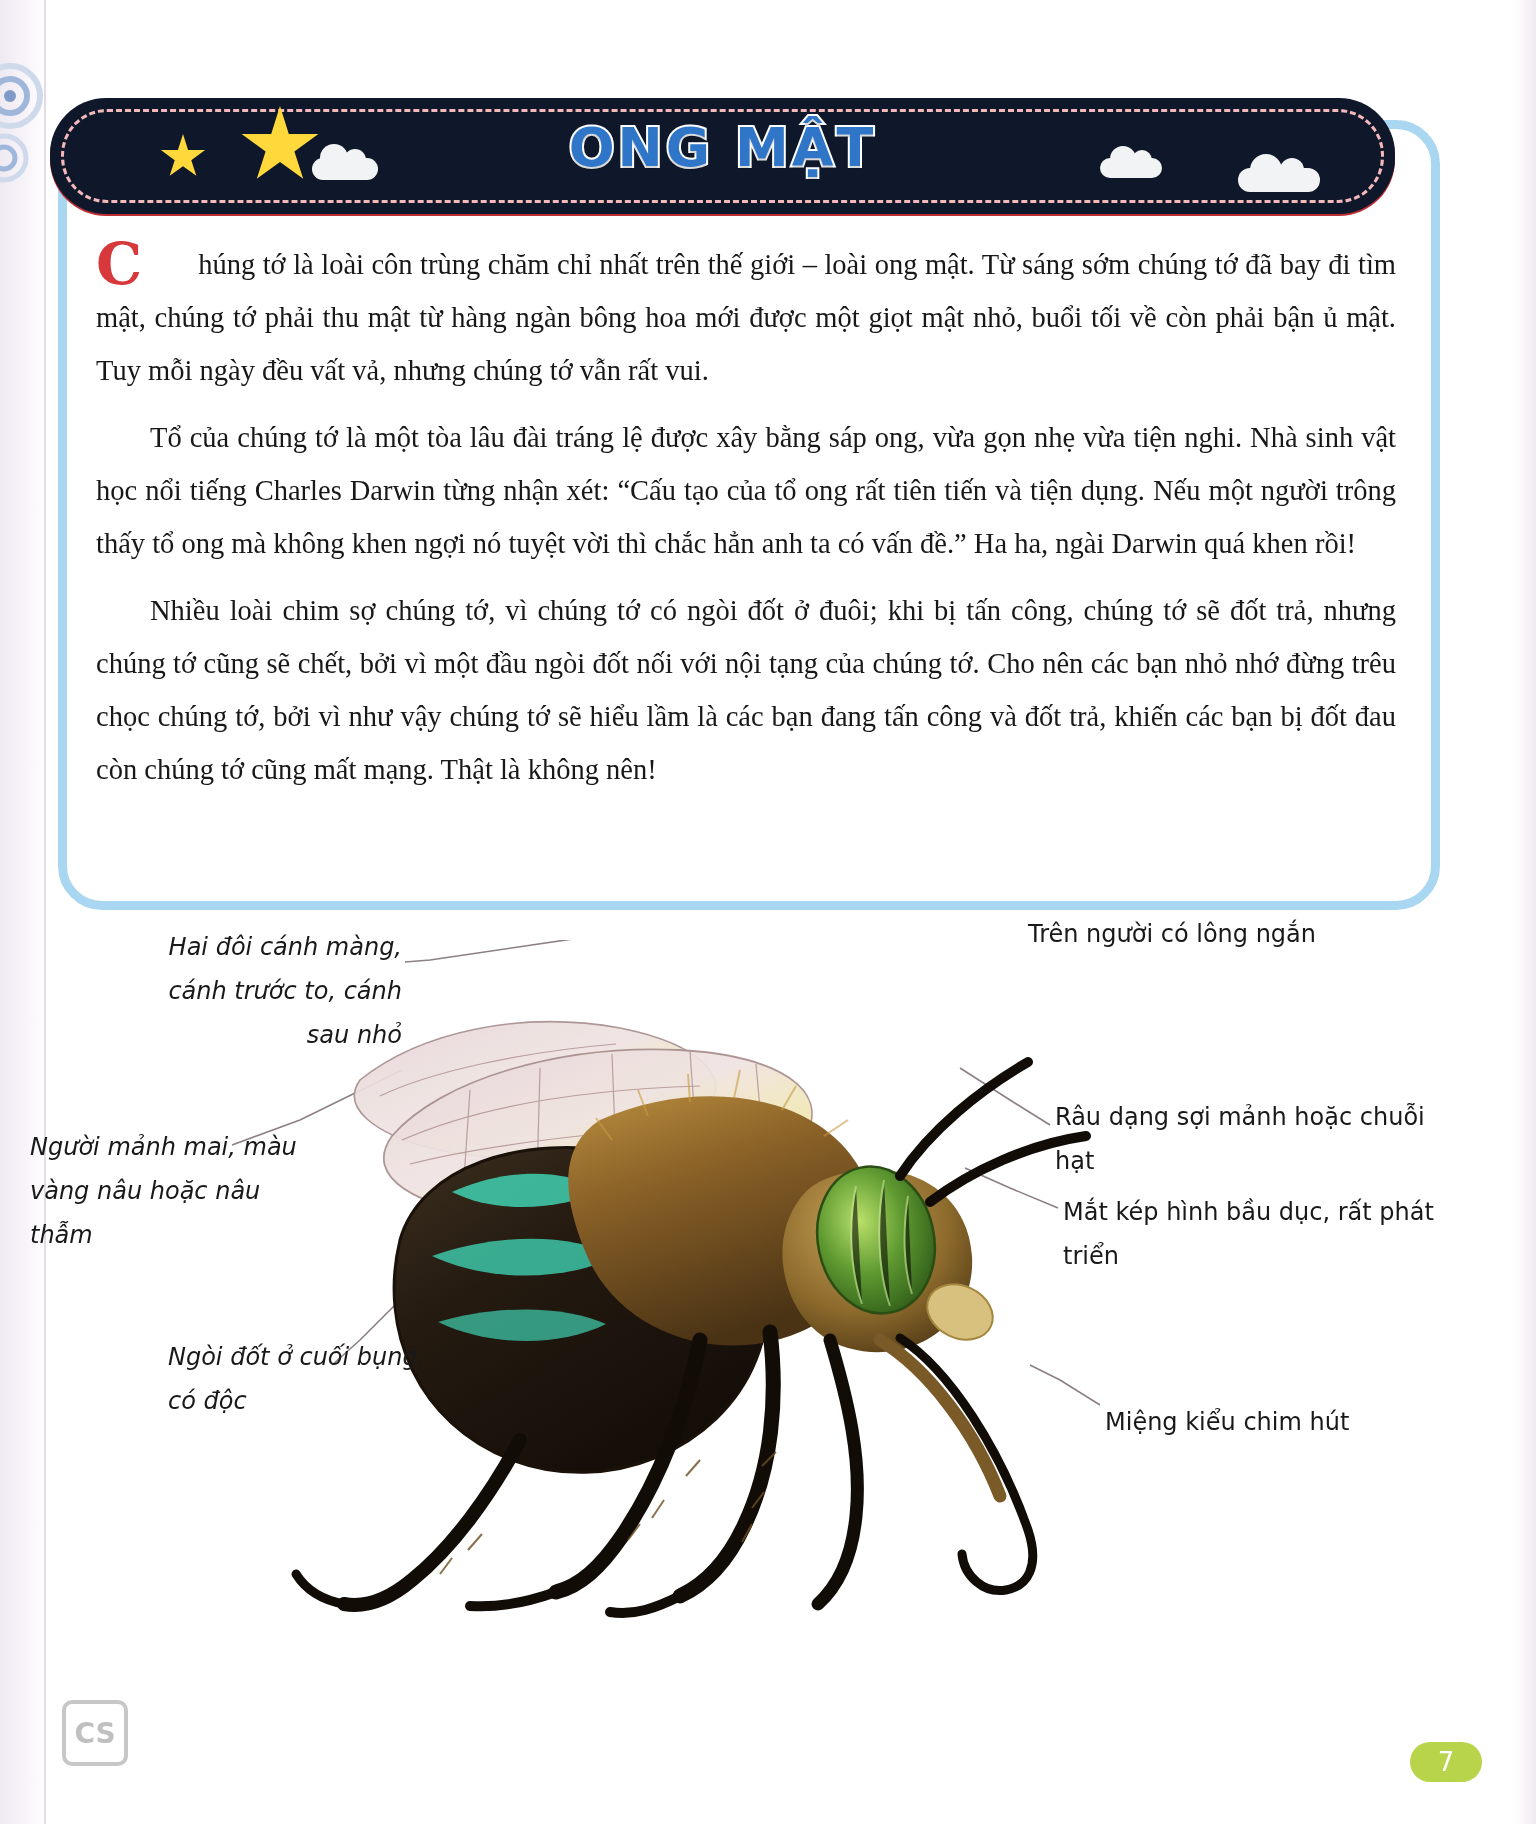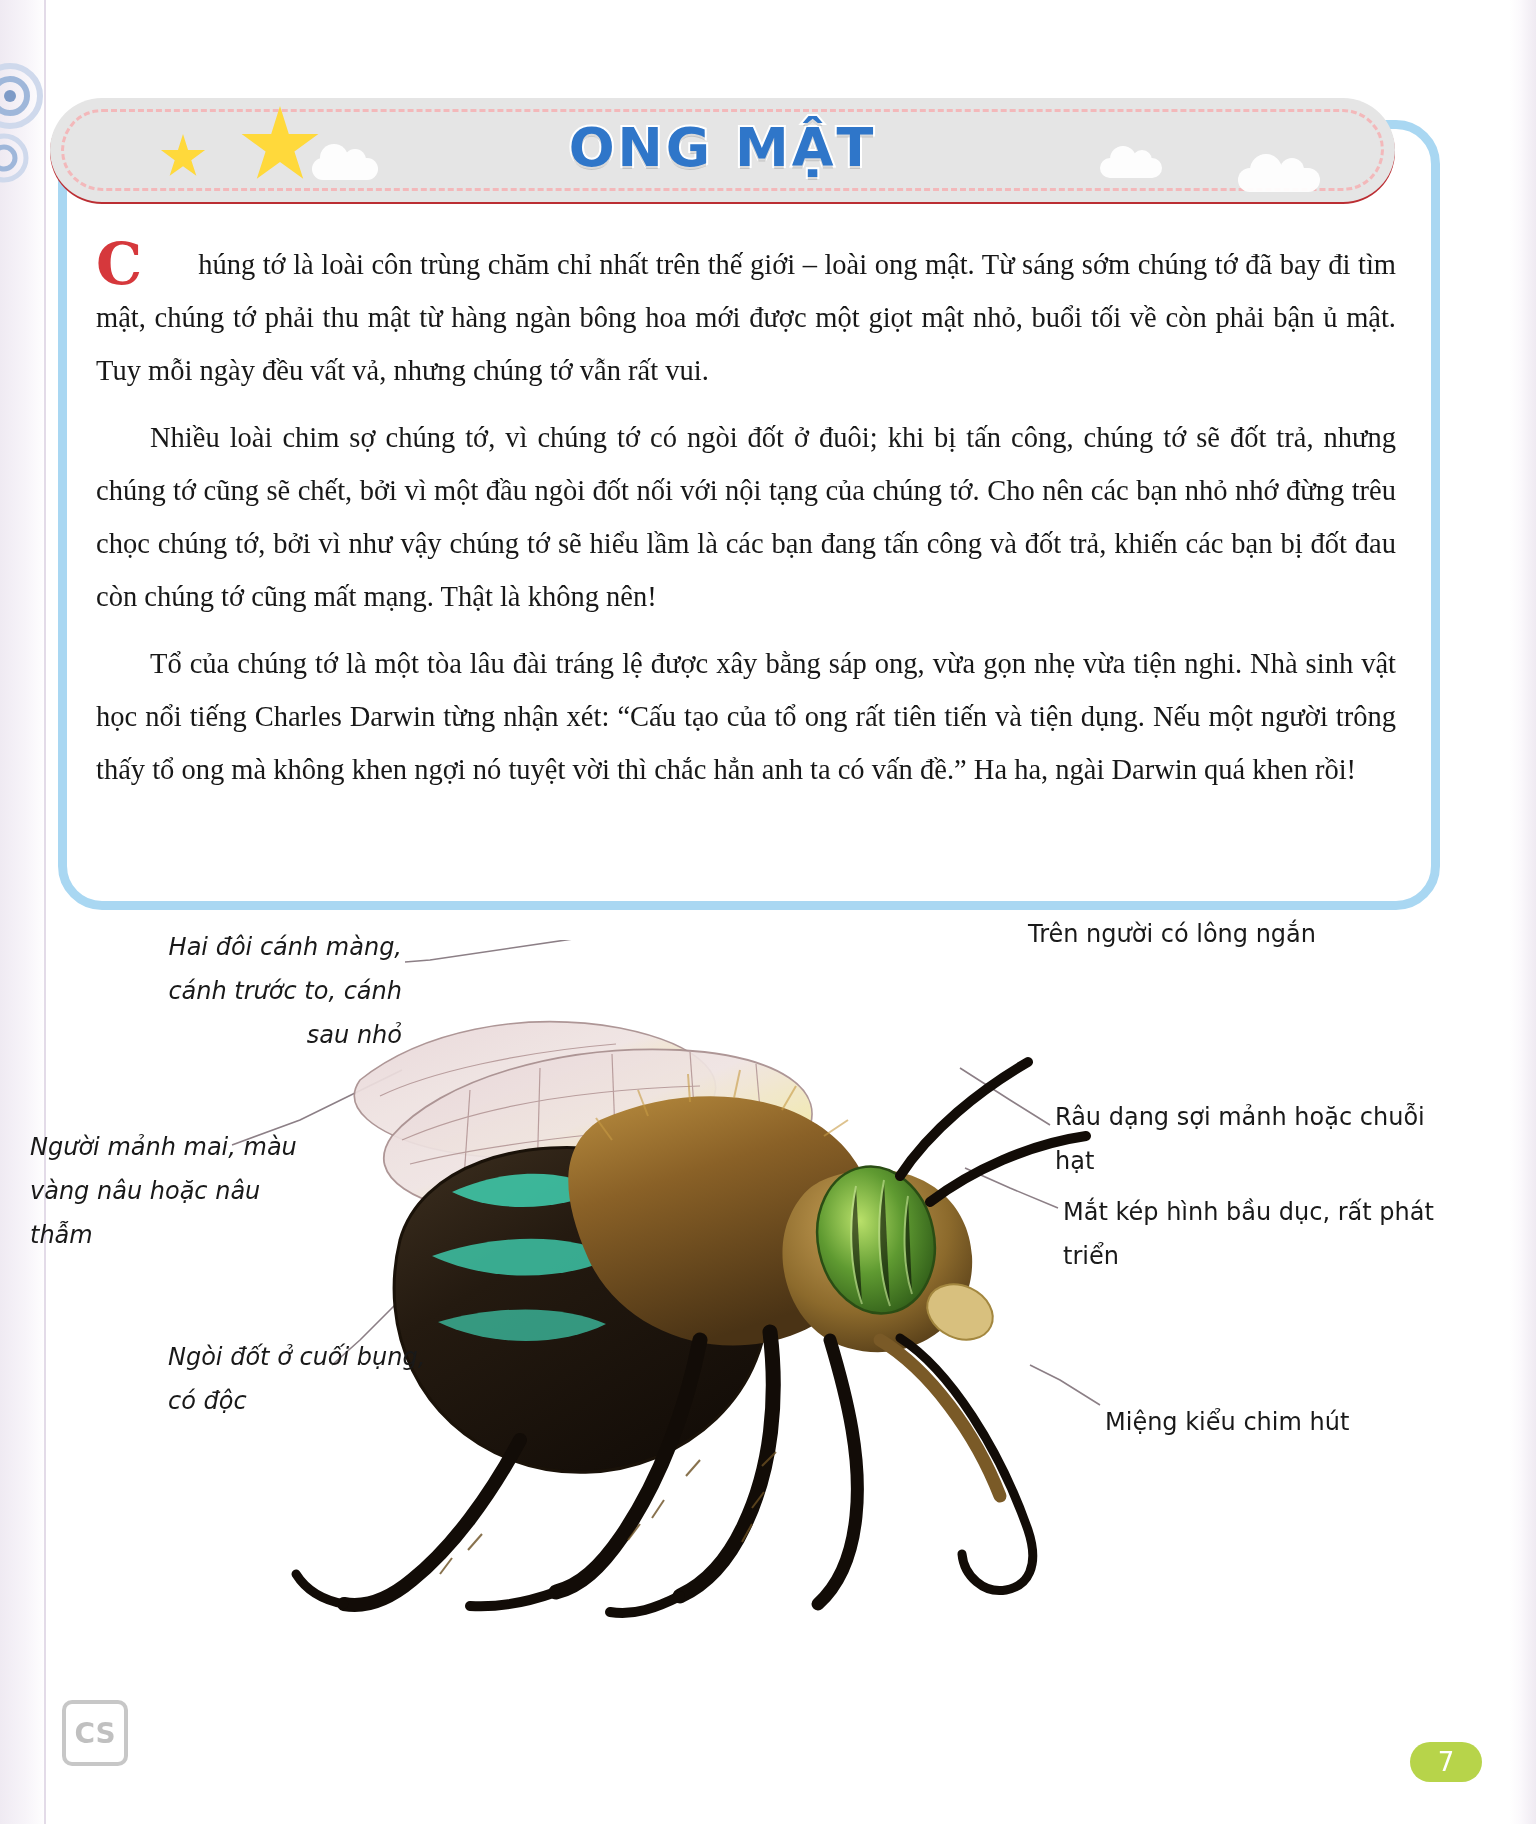--- a/index.html
+++ b/index.html
@@ -29,22 +29,22 @@
   
   .text-frame{
     position:absolute;left:58px;top:120px;width:1382px;height:790px;
     border:9px solid #a9d7f2;
     border-radius:44px;
     box-sizing:border-box;
     background:#ffffff;
   }
   
   .title-banner{
-    position:absolute;left:50px;top:98px;width:1345px;height:104px;
-    background:#e5e5e5;
+    position:absolute;left:50px;top:98px;width:1345px;height:116px;
+    background:#0f172a;
     border-radius:56px;
     box-shadow:0 2px 0 #bb2e33;
   }
   .title-banner:before{
     content:"";position:absolute;left:11px;top:11px;right:11px;bottom:11px;
     border:3px dashed #f3b8ba;border-radius:46px;
   }
   .title-text{
     position:absolute;left:0;top:18px;width:100%;
     text-align:center;
@@ -165,22 +165,22 @@
   <div class="title-text">ONG MẬT</div>
 </div>
 <div class="cloud c1"></div>
 <div class="cloud c2"></div>
 <div class="cloud c3"></div>
 
 <div class="body-text">
   <p class="dropcap-para" style="text-indent:0;">
     <span class="first-indent"></span><span class="dropcap">C</span><span>húng tớ là loài côn trùng chăm chỉ nhất trên thế giới – loài ong mật. Từ sáng sớm chúng tớ đã bay đi tìm mật, chúng tớ phải thu mật từ hàng ngàn bông hoa mới được một giọt mật nhỏ, buổi tối về còn phải bận ủ mật. Tuy mỗi ngày đều vất vả, nhưng chúng tớ vẫn rất vui.</span>
   </p>
+  <p>Tổ của chúng tớ là một tòa lâu đài tráng lệ được xây bằng sáp ong, vừa gọn nhẹ vừa tiện nghi. Nhà sinh vật học nổi tiếng Charles Darwin từng nhận xét: “Cấu tạo của tổ ong rất tiên tiến và tiện dụng. Nếu một người trông thấy tổ ong mà không khen ngợi nó tuyệt vời thì chắc hẳn anh ta có vấn đề.” Ha ha, ngài Darwin quá khen rồi!</p>
   <p>Nhiều loài chim sợ chúng tớ, vì chúng tớ có ngòi đốt ở đuôi; khi bị tấn công, chúng tớ sẽ đốt trả, nhưng chúng tớ cũng sẽ chết, bởi vì một đầu ngòi đốt nối với nội tạng của chúng tớ. Cho nên các bạn nhỏ nhớ đừng trêu chọc chúng tớ, bởi vì như vậy chúng tớ sẽ hiểu lầm là các bạn đang tấn công và đốt trả, khiến các bạn bị đốt đau còn chúng tớ cũng mất mạng. Thật là không nên!</p>
-  <p>Tổ của chúng tớ là một tòa lâu đài tráng lệ được xây bằng sáp ong, vừa gọn nhẹ vừa tiện nghi. Nhà sinh vật học nổi tiếng Charles Darwin từng nhận xét: “Cấu tạo của tổ ong rất tiên tiến và tiện dụng. Nếu một người trông thấy tổ ong mà không khen ngợi nó tuyệt vời thì chắc hẳn anh ta có vấn đề.” Ha ha, ngài Darwin quá khen rồi!</p>
 </div>
 
 <div class="figure">
 
   <svg class="bee-canvas" viewBox="0 0 1536 720">
     <defs>
       <linearGradient id="wingGrad" x1="0" y1="0" x2="1" y2="1">
         <stop offset="0%" stop-color="#e8d6d8"></stop>
         <stop offset="45%" stop-color="#efe4e2"></stop>
         <stop offset="75%" stop-color="#f2e9a8"></stop>

